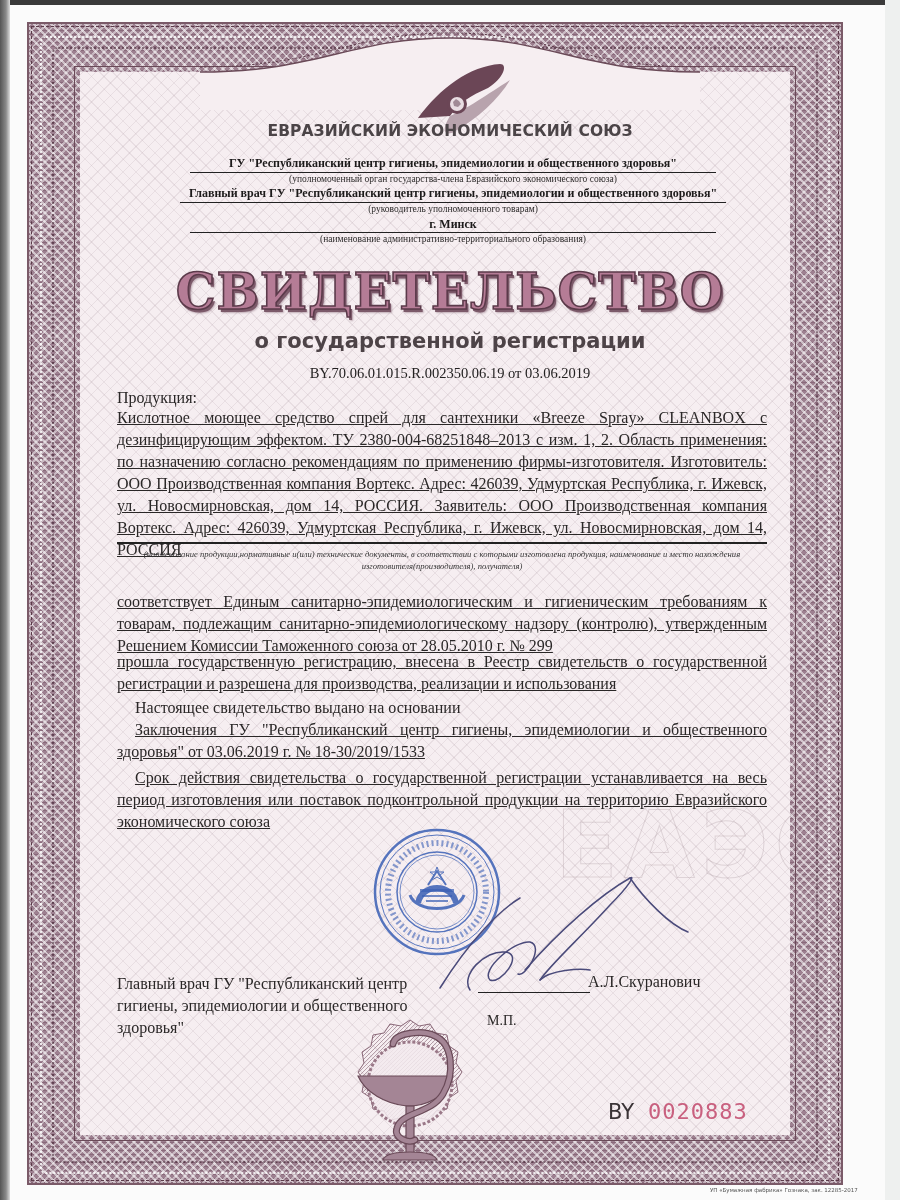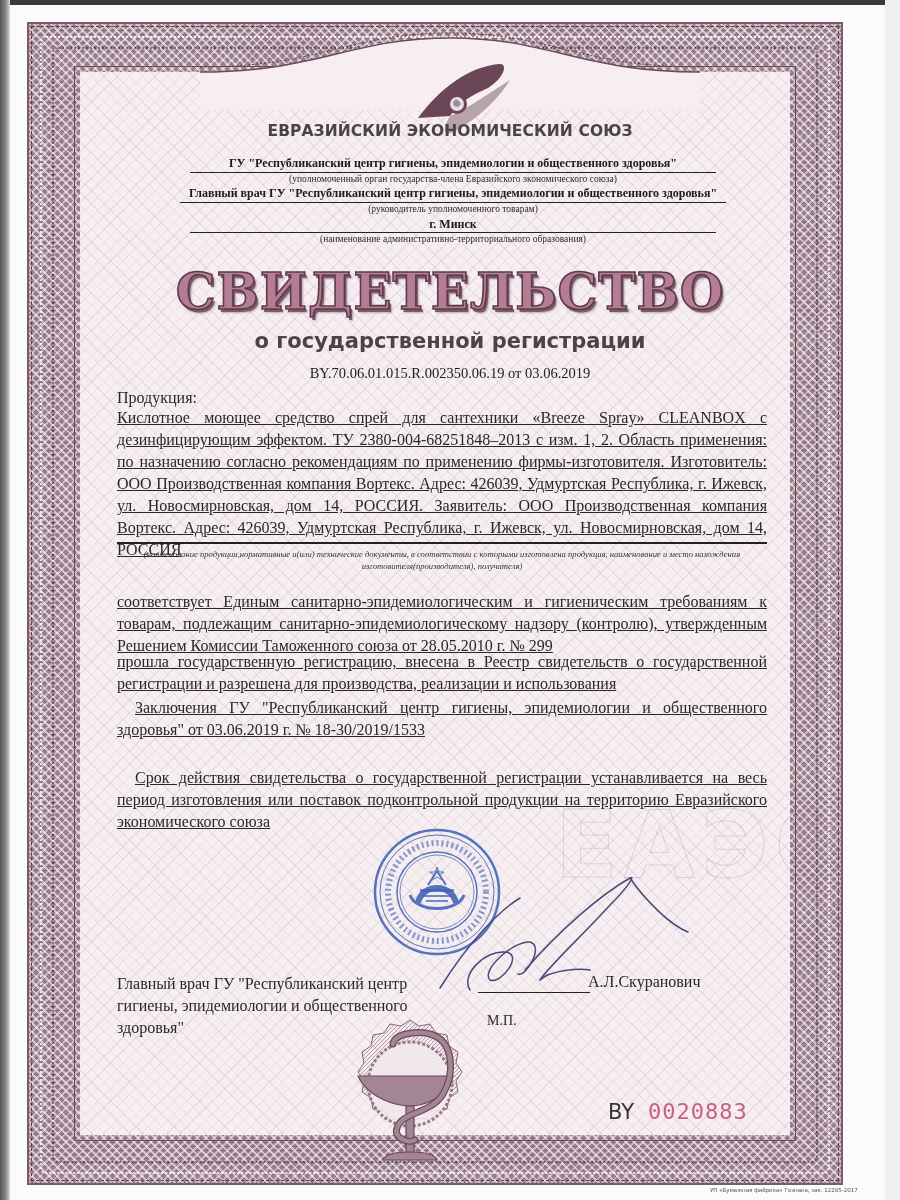--- a/index.html
+++ b/index.html
@@ -162,20 +162,21 @@
 <div class="body-block product-label">Продукция:</div>
 <div class="body-block product-text justify">Кислотное моющее средство спрей для сантехники «Breeze Spray» CLEANBOX с дезинфицирующим эффектом. ТУ 2380-004-68251848–2013 с изм. 1, 2. Область применения: по назначению согласно рекомендациям по применению фирмы-изготовителя. Изготовитель: ООО Производственная компания Вортекс. Адрес: 426039, Удмуртская Республика, г. Ижевск, ул. Новосмирновская, дом 14, РОССИЯ. Заявитель: ООО Производственная компания Вортекс. Адрес: 426039, Удмуртская Республика, г. Ижевск, ул. Новосмирновская, дом 14, РОССИЯ</div>
 <div class="product-rule"></div>
 <div class="product-caption">(наименование продукции,нормативные и(или) технические документы, в соответствии с которыми изготовлена продукция, наименование и место нахождения изготовителя(производителя), получателя)</div>
 
 <div class="watermark">ЕАЭС</div>
 
 <div class="body-block conforms justify">соответствует  Единым санитарно-эпидемиологическим и гигиеническим требованиям к товарам, подлежащим санитарно-эпидемиологическому надзору (контролю), утвержденным Решением Комиссии Таможенного союза от  28.05.2010 г. № 299</div>
 <div class="body-block registered justify">прошла государственную регистрацию, внесена в Реестр свидетельств о государственной регистрации и разрешена для производства, реализации и использования</div>
 <div class="body-block basis">
+  <div class="indent">Настоящее свидетельство выдано на основании</div>
   <div class="indent justify">Заключения ГУ "Республиканский центр гигиены, эпидемиологии и общественного здоровья" от 03.06.2019 г. № 18-30/2019/1533</div>
 </div>
 <div class="body-block validity indent justify">Срок действия свидетельства о государственной регистрации устанавливается на весь период изготовления или поставок подконтрольной продукции на территорию Евразийского экономического союза</div>
 
 <svg class="stamp" viewBox="0 0 135 135">
   <g fill="none" stroke="#3a5fb5" opacity="0.85">
     <circle cx="67" cy="67" r="62" stroke-width="2.5"></circle>
     <circle cx="67" cy="67" r="57" stroke-width="1"></circle>
     <circle cx="67" cy="67" r="40" stroke-width="1.5"></circle>
     <circle cx="67" cy="67" r="37" stroke-width="0.8"></circle>

